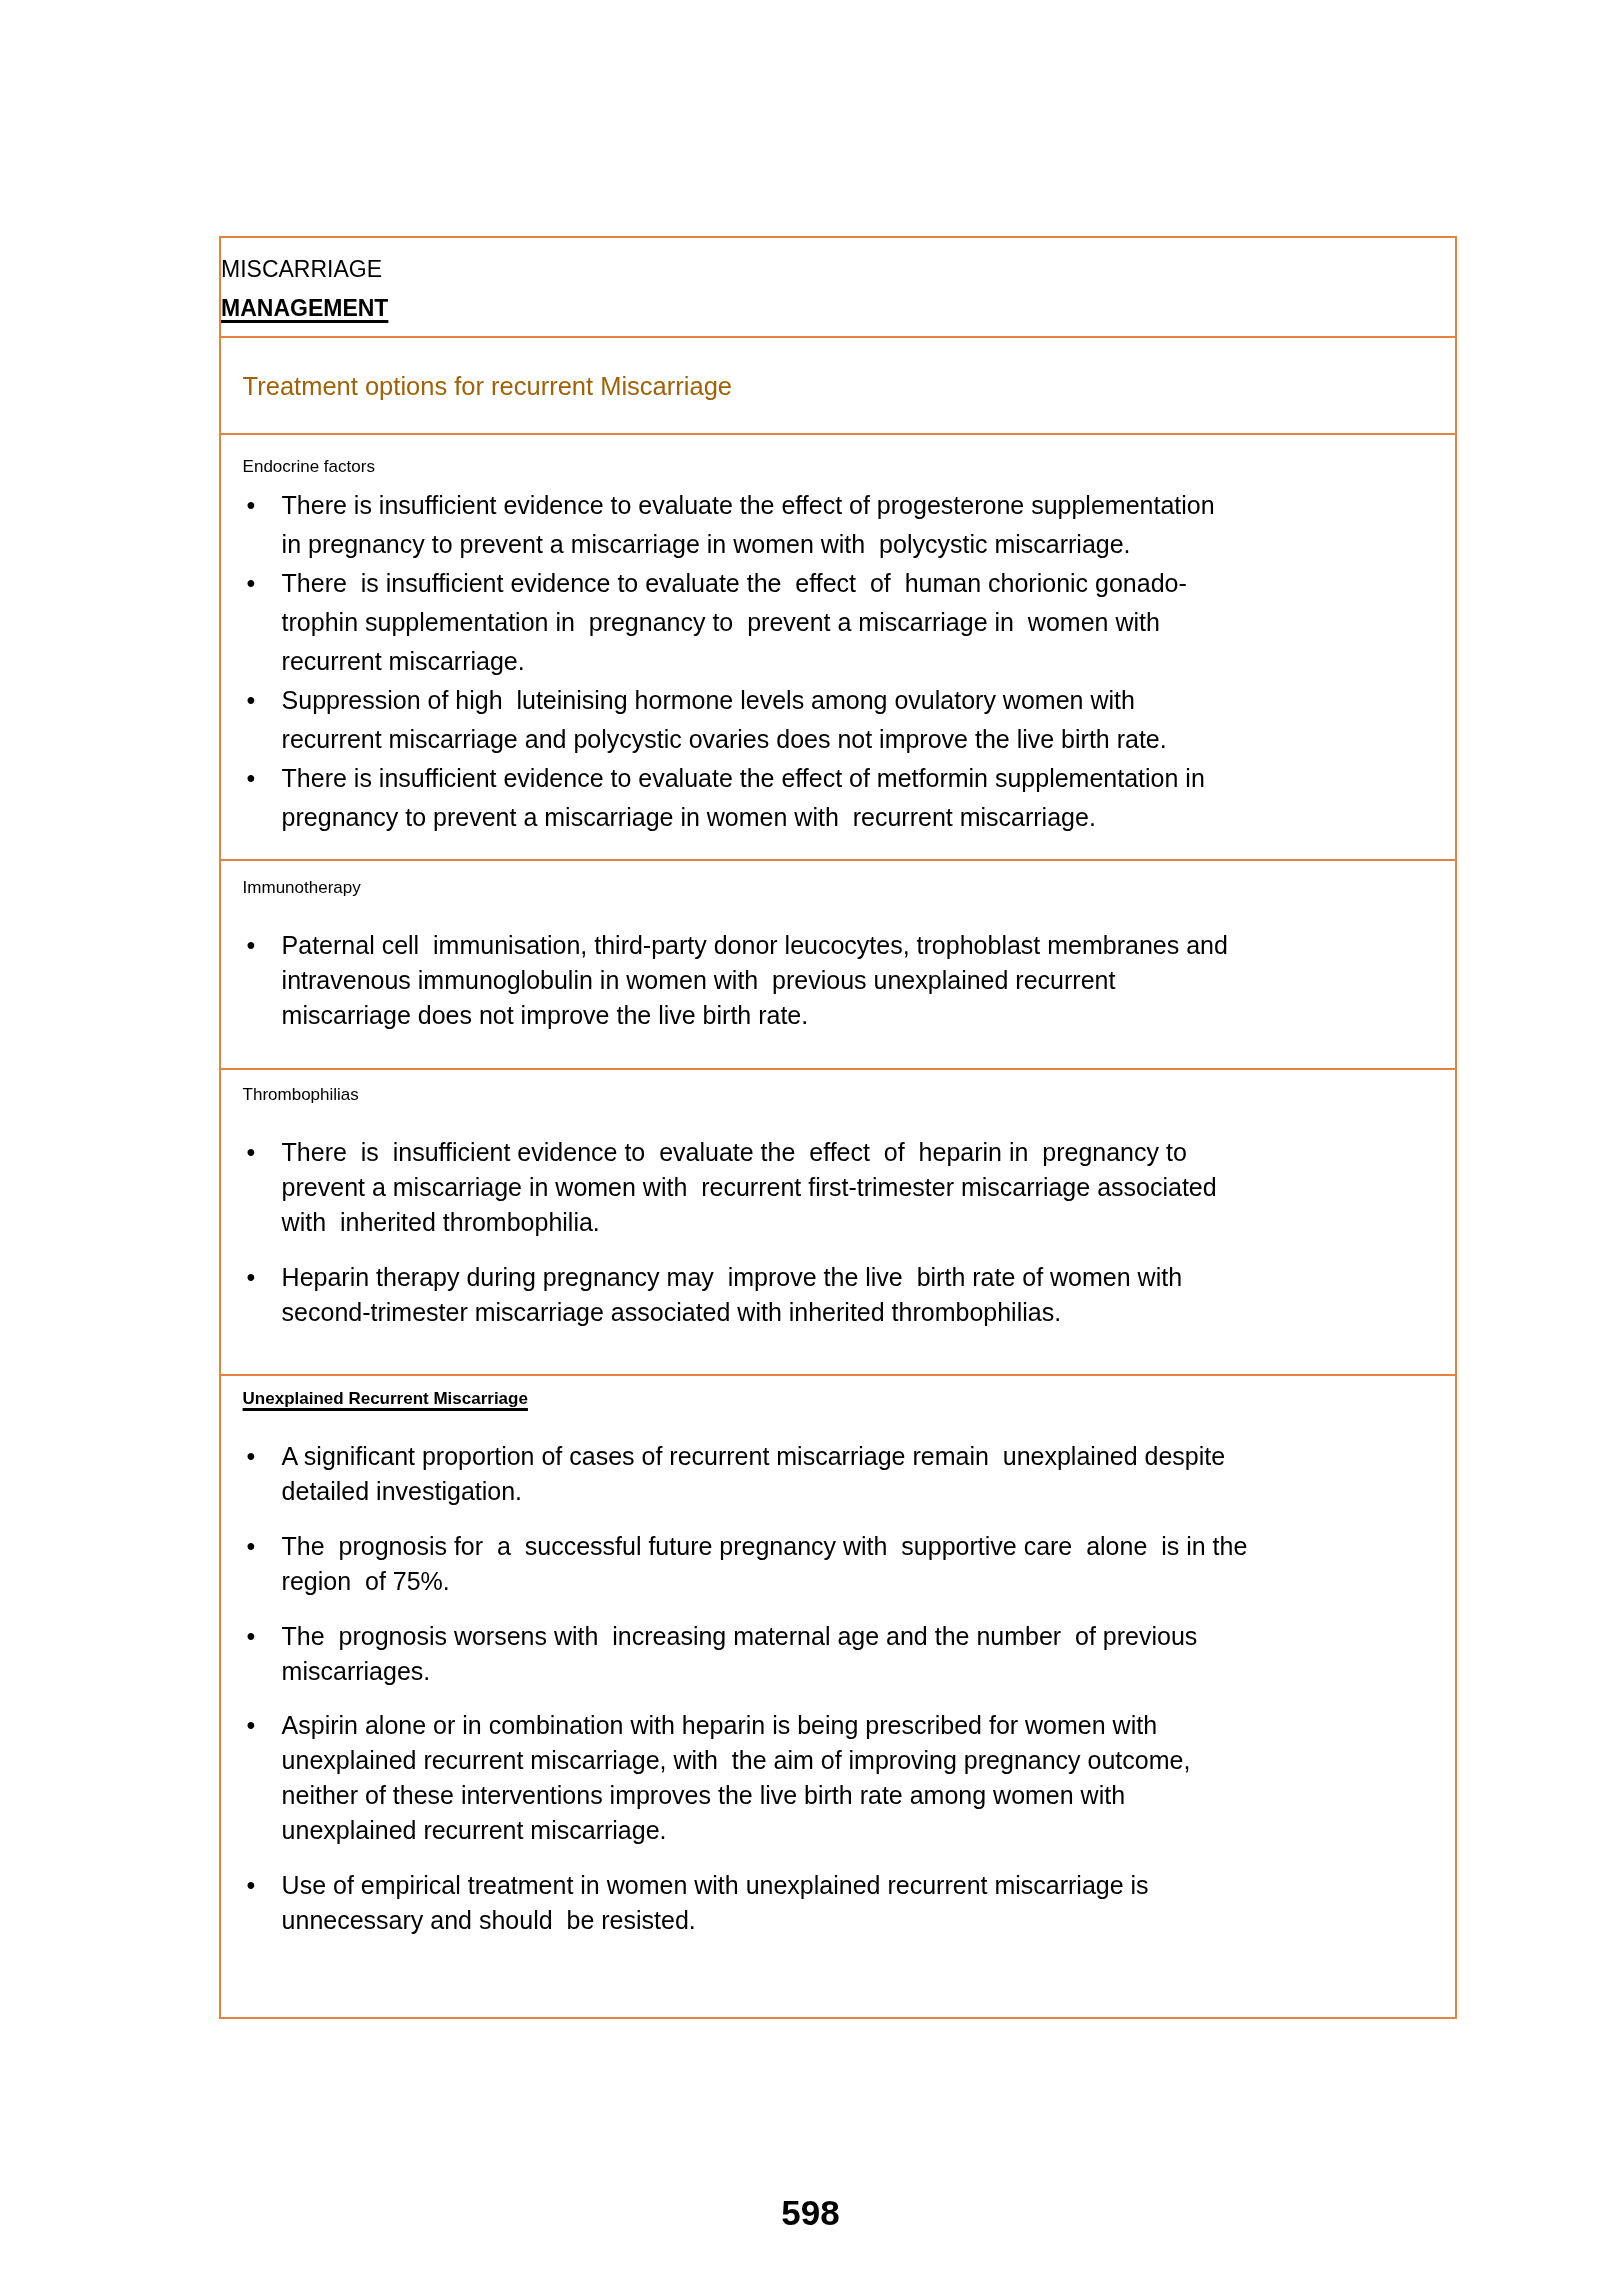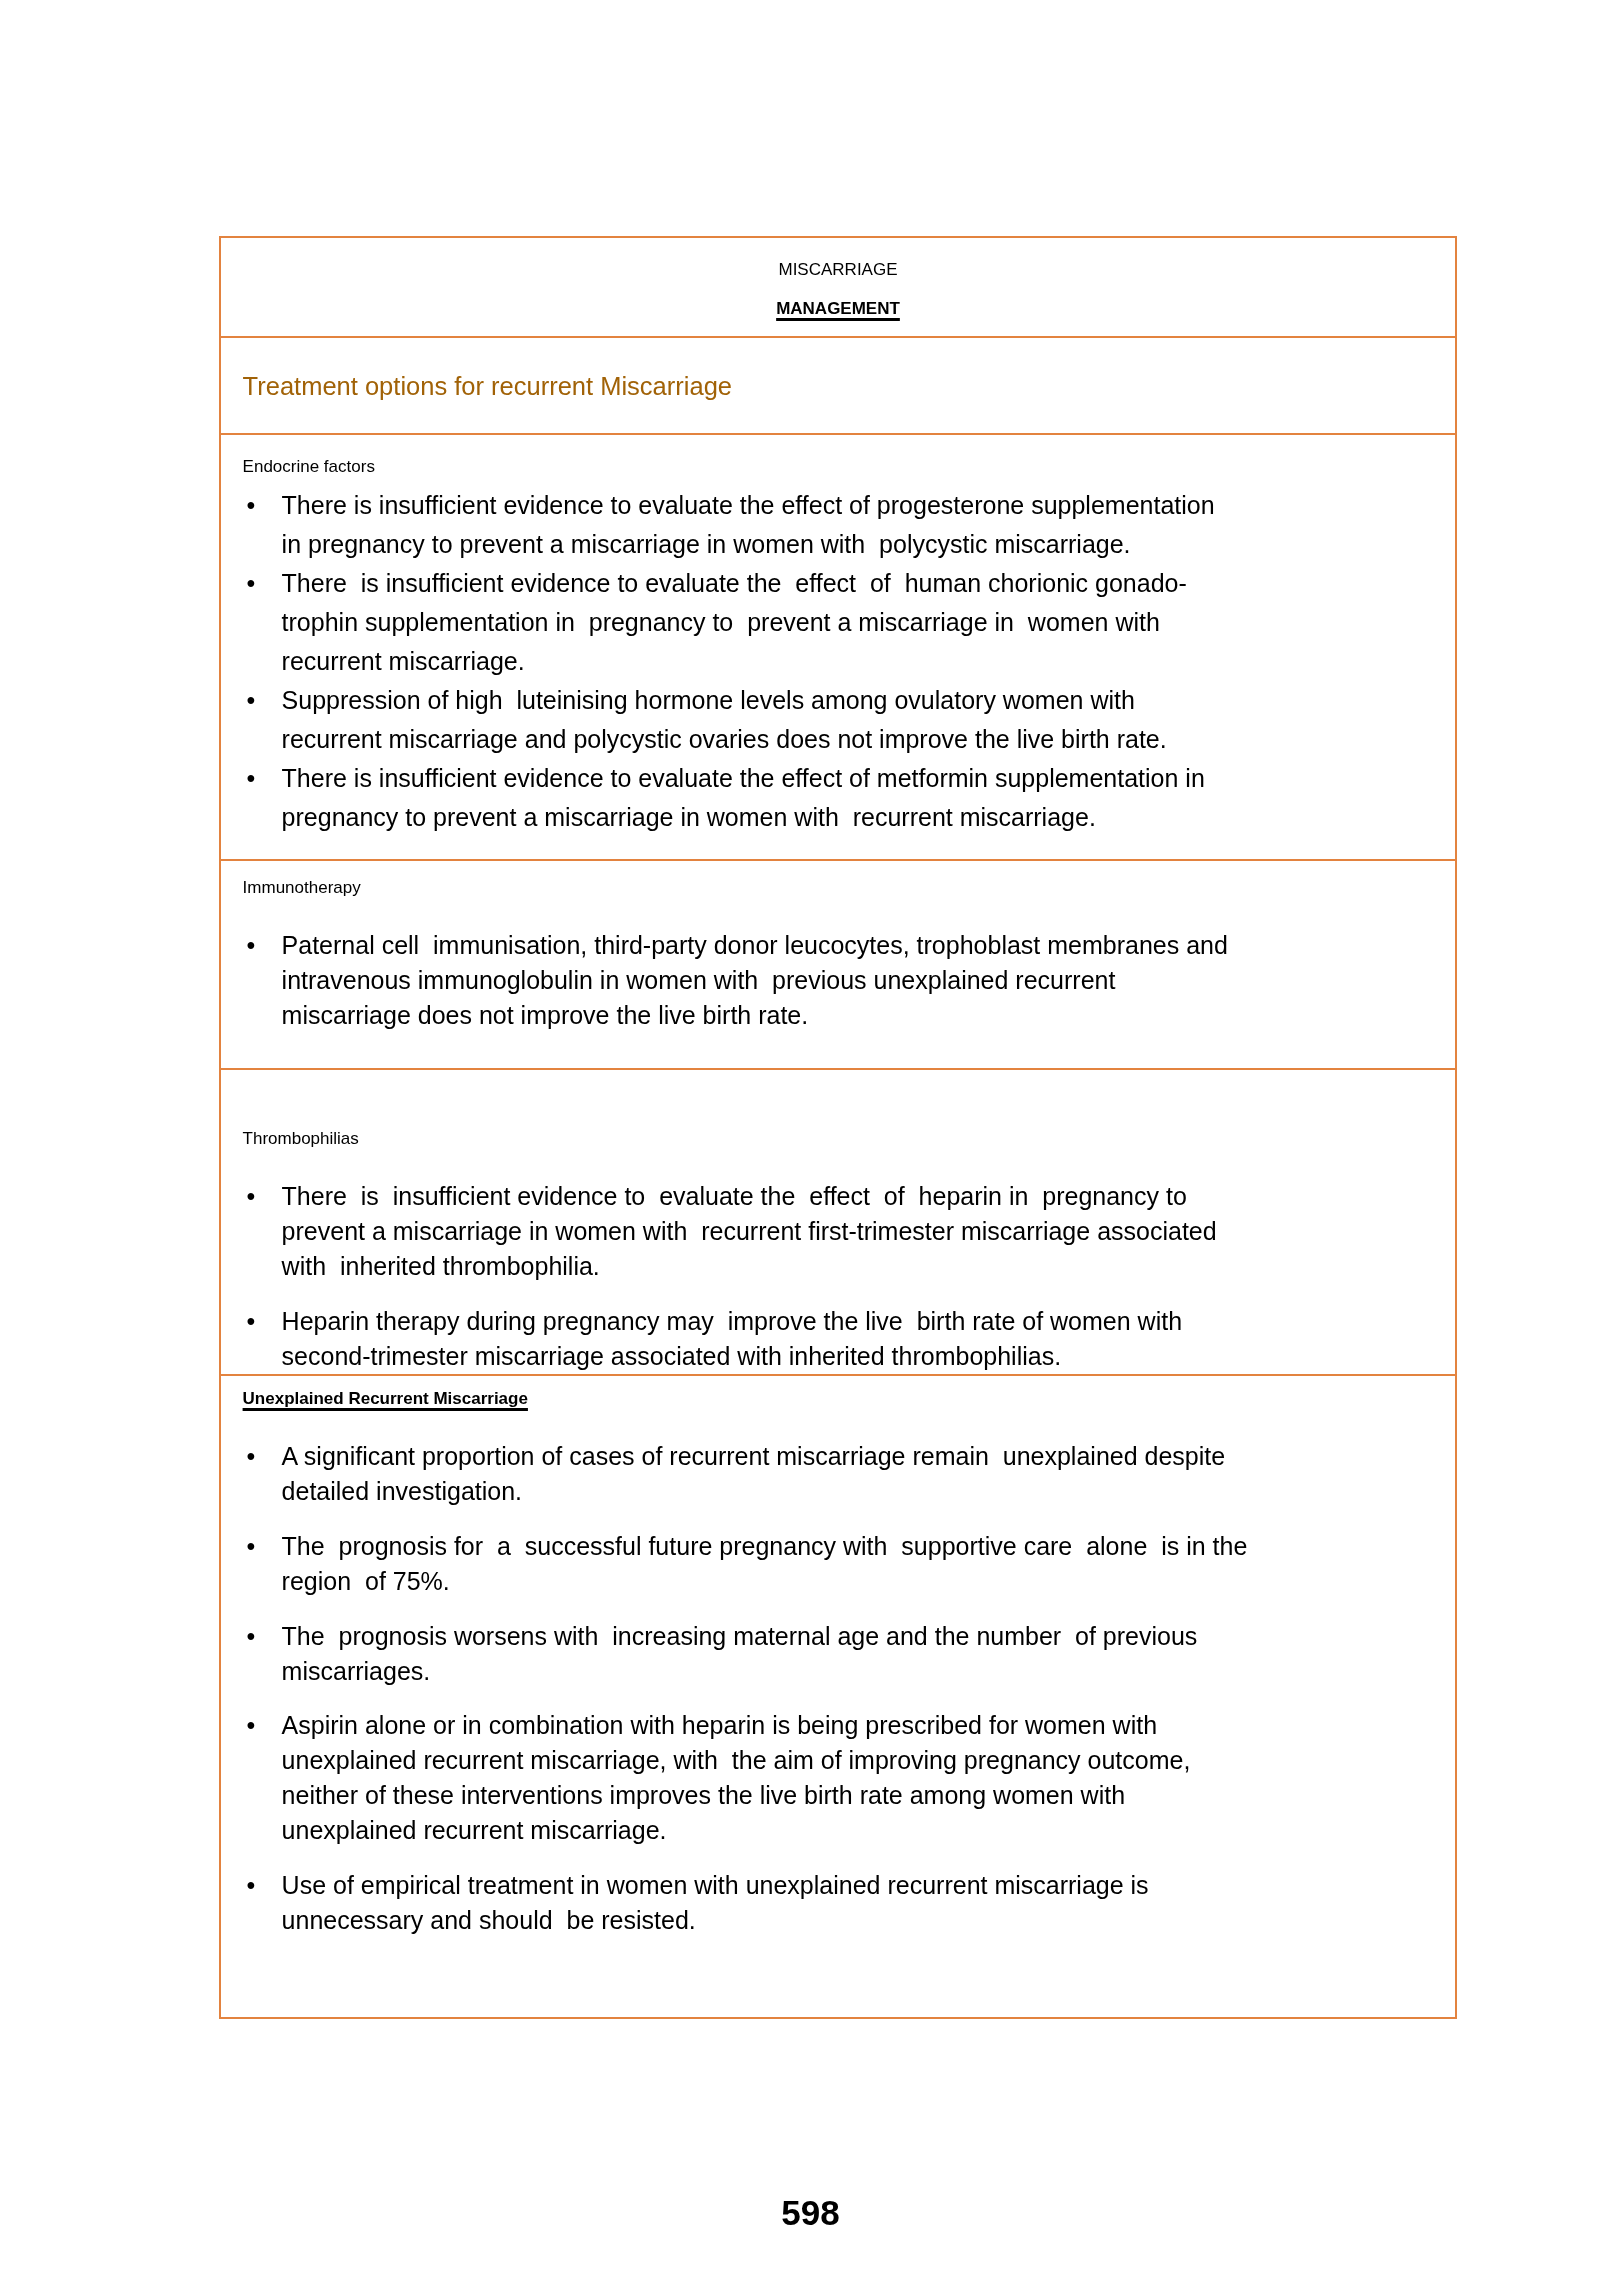--- a/index.html
+++ b/index.html
@@ -2,21 +2,21 @@
 <html><head>
 <meta charset="utf-8">
 <style>
   html, body { margin: 0; padding: 0; background: #ffffff; }
   body { width: 1621px; height: 2293px; position: relative; overflow: hidden;
          font-family: "Liberation Sans", "DejaVu Sans", sans-serif; color: #000; }
   .box { position: absolute; left: 219px; top: 236px; width: 1238px; height: 1783px;
          border: 2.9px solid #E3833F; box-sizing: border-box; }
   .row { position: absolute; left: 0; right: 0; border-bottom: 2.9px solid #E3833F; box-sizing: border-box; }
   .row.last { border-bottom: none; }
-  .title { text-align: center; font-size: 17px; line-height: 39px; padding-top: 11.8px; }
+  .title { text-align: left; font-size: 23px; line-height: 39px; padding-top: 11.8px; }
   .title .t2 { font-weight: bold; text-decoration: underline; text-underline-offset: 3.9px; text-decoration-thickness: 2.9px; }
   .subtitle { position: absolute; left: 21.6px; top: 37px; font-size: 25.5px; color: #a16207; }
   .sec { position: absolute; left: 21.6px; right: 19.6px; }
   .heading { font-size: 17px; line-height: 39px; }
   .heading.ul { font-weight: bold; text-decoration: underline; text-underline-offset: 3.9px; text-decoration-thickness: 2.9px; }
   .item { position: relative; padding-left: 39px; font-size: 25px; }
   .item .bullet { position: absolute; left: 3.9px; top: 0; }
   .line { display: block; white-space: pre; }
   .u { text-decoration-thickness: 2px; text-underline-offset: 3.9px; }
   .endo .line, .endo .bullet { line-height: 39px; }
@@ -77,21 +77,21 @@
             <span class="bullet">•</span>
             <span class="line"><span>Paternal cell  immunisation, third-party donor leucocytes, trophoblast membranes and</span></span>
             <span class="line"><span>intravenous immunoglobulin in women with  previous unexplained recurrent</span></span>
             <span class="line"><span>miscarriage does not improve the live birth rate.</span></span>
           </div>
         </div>
     </div>
   </div>
 
   <div class="row" style="top:829px; height:309px;">
-    <div class="sec tight" style="top:7.8px;margin-top:44px;">
+    <div class="sec tight" style="top:7.8px;">
       <div class="heading">Thrombophilias</div>
       <div class="items gap-top">
           <div class="item">
             <span class="bullet">•</span>
             <span class="line"><span>There  is  </span><span class="u">insufficient evidence </span><span>to  evaluate the  effect  of  heparin in  pregnancy to</span></span>
             <span class="line"><span>prevent a miscarriage in women with  recurrent </span><span class="u">first-trimester miscarriage </span><span>associated</span></span>
             <span class="line"><span>with  inherited thrombophilia.</span></span>
           </div>
           <div class="item gap-item">
             <span class="bullet">•</span>

